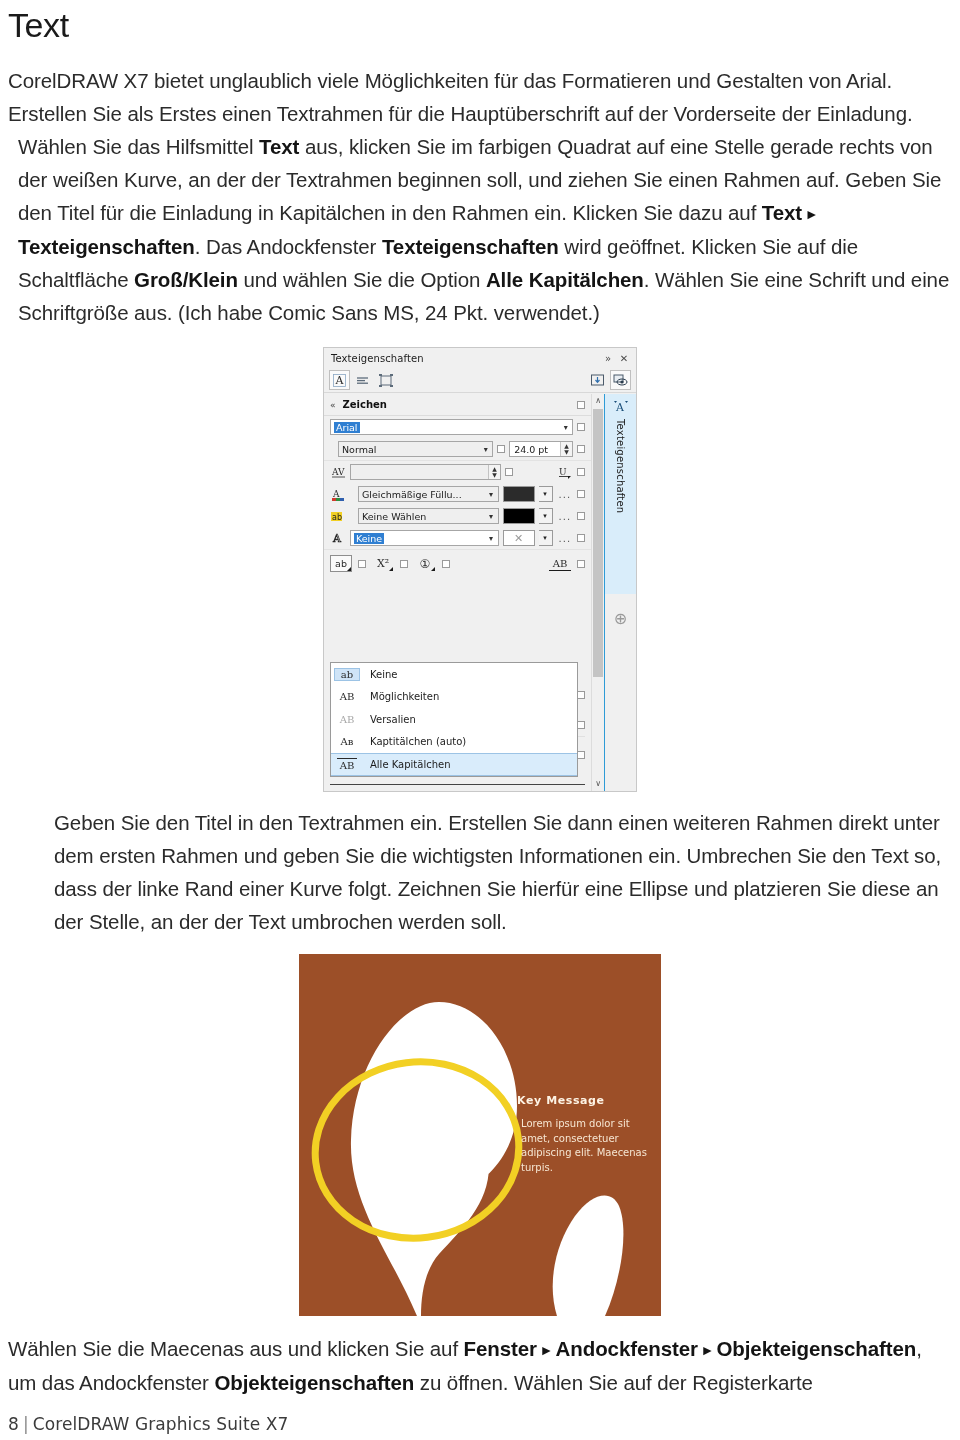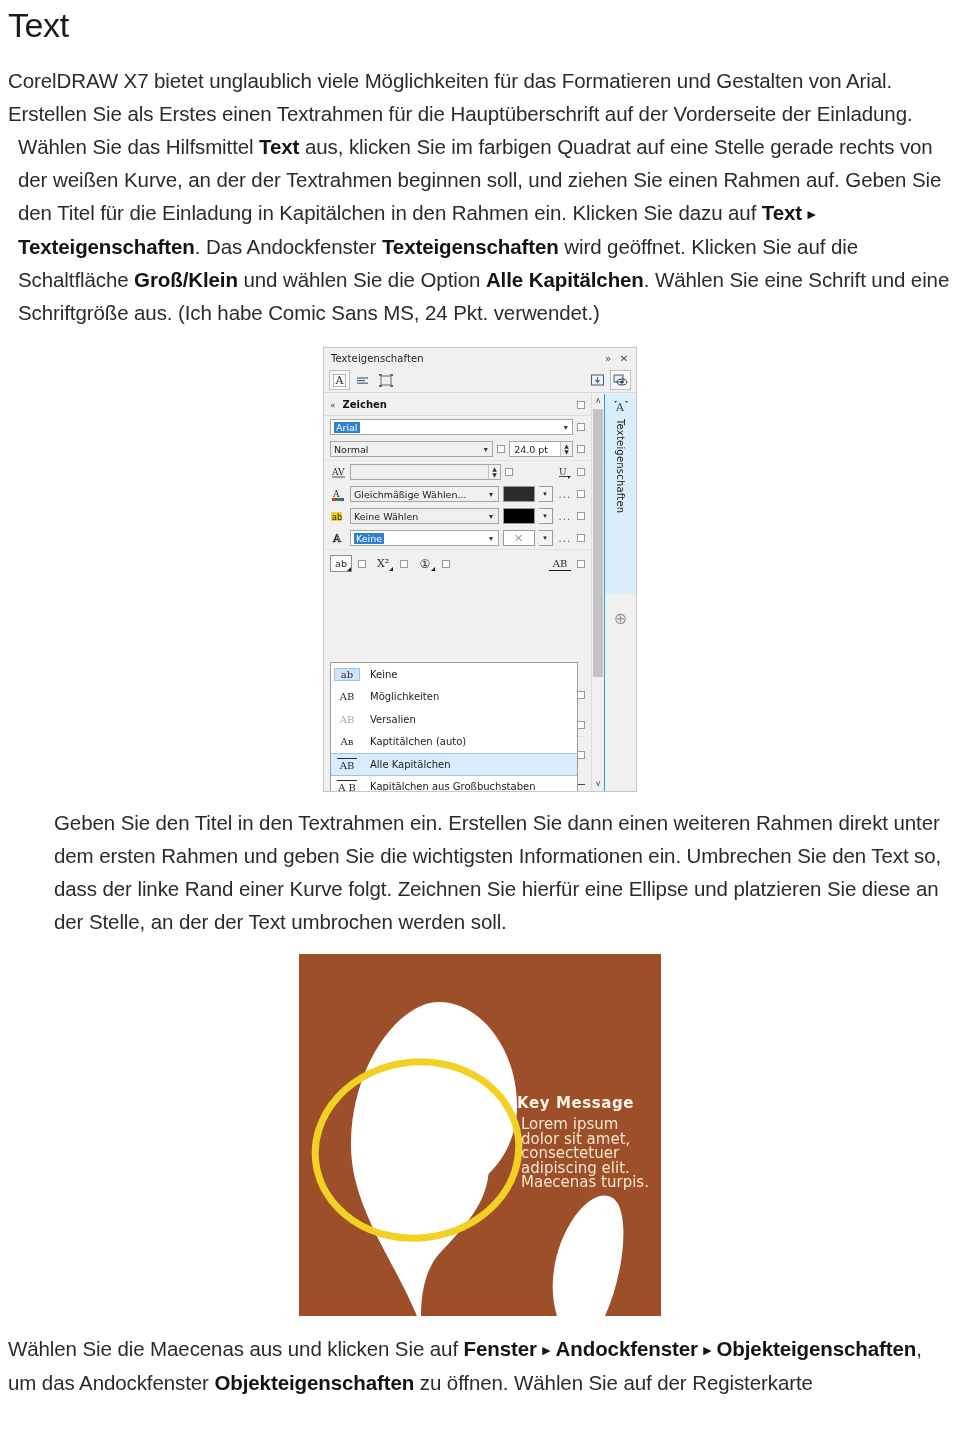--- a/index.html
+++ b/index.html
@@ -159,21 +159,21 @@
     height:16px;
     border:1px solid #a6a6a6;
     background:#fff;
     display:flex; align-items:center;
     padding:0 0 0 3px;
     font-size:9.5px;
     position:relative;
     flex:1 1 auto;
     min-width:0;
   }
-  .combo.gray { background:#efefef; }
+  .combo.gray { background:#efefef;margin-left:8px; }
   .combo .v { overflow:hidden; white-space:nowrap; }
   .combo .v.hl { background:#2f7fd2; color:#fff; padding:0 2px; }
   .combo .car { margin-left:auto; width:13px; text-align:center; font-size:8px; color:#333; }
 
   .spin {
     height:16px; border:1px solid #a6a6a6; background:#fff;
     display:flex; align-items:center; font-size:9.5px; padding-left:4px;
   }
   .spin .stepper {
     margin-left:auto; width:12px; border-left:1px solid #c3c3c3;
@@ -219,27 +219,27 @@
   
   #artwork {
     position:relative;
     margin:16px auto 0 auto;
     width:362px; height:362px;
     background:#9c4f28;
     overflow:hidden;
   }
   #artwork .km-title {
     position:absolute; left:218px; top:140px;
-    color:#fdf3e4; font-size:15px; font-weight:700;
+    color:#fdf3e4; font-size:11px; font-weight:700;
     font-family:"DejaVu Sans", sans-serif;
     letter-spacing:.6px;
   }
   #artwork .km-body {
     position:absolute; left:222px; top:163px; width:128px;
-    color:#f6e6d2; font-size:15px; line-height:14.5px;
+    color:#f6e6d2; font-size:10px; line-height:14.5px;
     font-family:"DejaVu Sans", sans-serif;
   }
 </style>
 </head>
 <body>
 
 <div id="page">
 
   <h1 id="page-title">Text</h1>
 
@@ -360,21 +360,21 @@
           <div class="row">
             <span class="ic">
               <svg width="15" height="13" viewBox="0 0 15 13">
                   <text x="2" y="9" font-size="9" fill="#2a2a2a" font-family="DejaVu Serif, serif">A</text>
                   <rect x="1" y="10" width="4" height="3" fill="#d13b2e"></rect>
                   <rect x="5" y="10" width="4" height="3" fill="#2f8f3f"></rect>
                   <rect x="9" y="10" width="4" height="3" fill="#2f5fae"></rect>
                 </svg>
             </span>
             <div class="combo gray" style="flex:1 1 auto">
-              <span class="v">Gleichmäßige Wählen...</span>
+              <span class="v">Gleichmäßige Füllu...</span>
               <span class="car">▾</span>
             </div>
             <span class="swatch" style="background:#2b2b2b"></span>
             <span class="sw-car">▾</span>
             <span class="dots">...</span>
             <span class="cb"></span>
           </div>
 
           <div class="row">
             <span class="ic">
@@ -454,24 +454,20 @@
               <span class="g dim">AB</span>
               <span class="txt">Versalien</span>
             </div>
             <div class="dd-item">
               <span class="g">Aʙ</span>
               <span class="txt">Kaptitälchen (auto)</span>
             </div>
             <div class="dd-item selected">
               <span class="g oline">AB</span>
               <span class="txt">Alle Kapitälchen</span>
-            </div>
-            <div class="dd-item">
-              <span class="g oline">A B</span>
-              <span class="txt">Kapitälchen aus Großbuchstaben</span>
             </div>
 
           </div>
 
         </div>
 
         <div class="dk-scroll">
           <div class="arr">∧</div>
           <div class="thumb"></div>
           <div class="arr bottom">∨</div>
@@ -520,14 +516,17 @@
                C 330 276, 322 326, 306 362 Z" fill="#ffffff"></path>
 
       <ellipse cx="118" cy="196" rx="102" ry="88" fill="none" stroke="#f2d024" stroke-width="7" transform="rotate(-7 118 196)"></ellipse>
     </svg>
     <div class="km-title">Key Message</div>
     <div class="km-body">Lorem ipsum dolor sit amet, consectetuer adipiscing elit. Maecenas turpis.</div>
   </div>
 
   <p class="para" id="after-image"><span>Wählen Sie die Maecenas aus und klicken Sie auf </span><b>Fenster</b> <b class="tri">▸</b> <b>Andockfenster</b> <b class="tri">▸</b> <b>Objekteigenschaften</b><span>, um das Andockfenster </span><b>Objekteigenschaften</b><span> zu öffnen. Wählen Sie auf der Registerkarte</span></p>
 
+  <div id="footer">
+    <span>8</span><span class="sep">|</span><span>CorelDRAW Graphics Suite X7</span>
+  </div>
 
 </div>
 
 </body></html>

